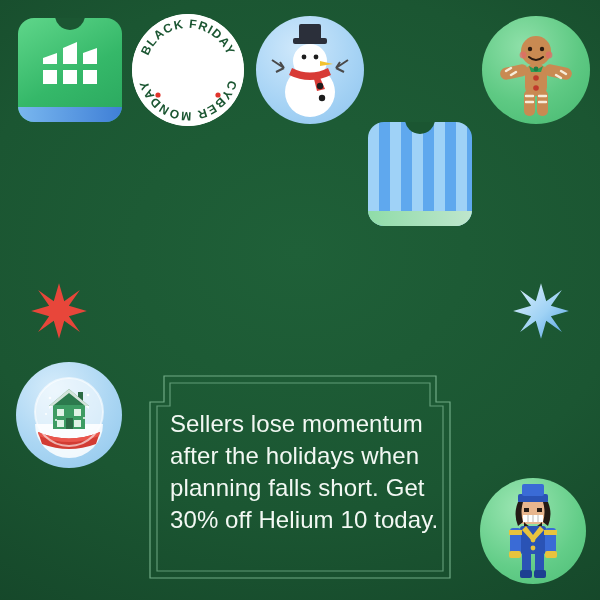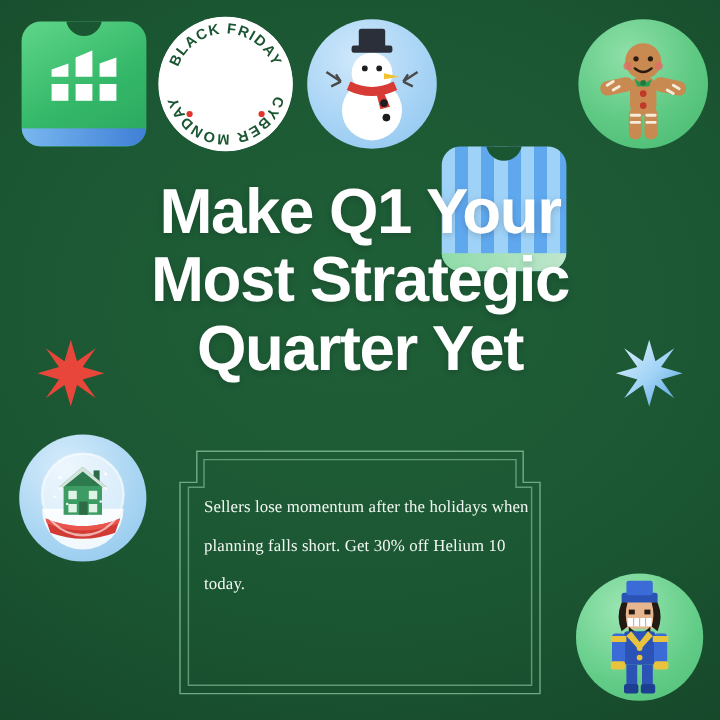--- a/index.html
+++ b/index.html
@@ -76,22 +76,22 @@
   }
 
   
   #body-card{
     position:absolute;left:148px;top:362px;width:304px;height:218px;
   }
   #body-card svg{position:absolute;inset:0;}
   #body-text{
     position:absolute;left:22px;right:4px;top:46px;
     color:#f2f8f3;
-    font-family:Liberation Serif, serif;
-    font-weight:400;font-size:14px;line-height:32px;
+    font-family:Liberation Sans, sans-serif;
+    font-weight:400;font-size:24px;line-height:32px;
     letter-spacing:.1px;
   }
 </style>
 </head>
 <body>
 
 <div id="poster">
 
   <div class="tile card-shape h10" style="left:18px;top:18px;width:104px;height:104px;">
     <div class="notch"></div>
@@ -170,23 +170,20 @@
       <circle cx="54" cy="72" r="2.8" fill="#c0392b"></circle>
       <g stroke="#f7ecd9" stroke-width="2.4" fill="none" stroke-linecap="round">
         <path d="M24 55 l5 -3 M29 59 l5 -3"></path>
         <path d="M79 55 l5 3 M74 59 l5 3"></path>
         <path d="M44 80 l7 0 M44 86 l7 0"></path>
         <path d="M57 80 l7 0 M57 86 l7 0"></path>
       </g>
     </svg>
   </div>
 
-  <div id="headline">Make Q1 Your
-Most Strategic
-Quarter Yet</div>
 
   <div class="star" style="left:30px;top:282px;">
     <svg width="58" height="58" viewBox="0 0 100 100">
       <path fill="#e8463a" d="M50 2 L59 33 L86 14 L67 41 L98 50 L67 59 L86 86 L59 67 L50 98 L41 67 L14 86 L33 59 L2 50 L33 41 L14 14 L41 33 Z"></path>
     </svg>
   </div>
   <div class="star" style="left:512px;top:282px;">
     <svg width="58" height="58" viewBox="0 0 100 100">
       <defs>
         <linearGradient id="bstar" x1="0" y1="0" x2="1" y2="1">

